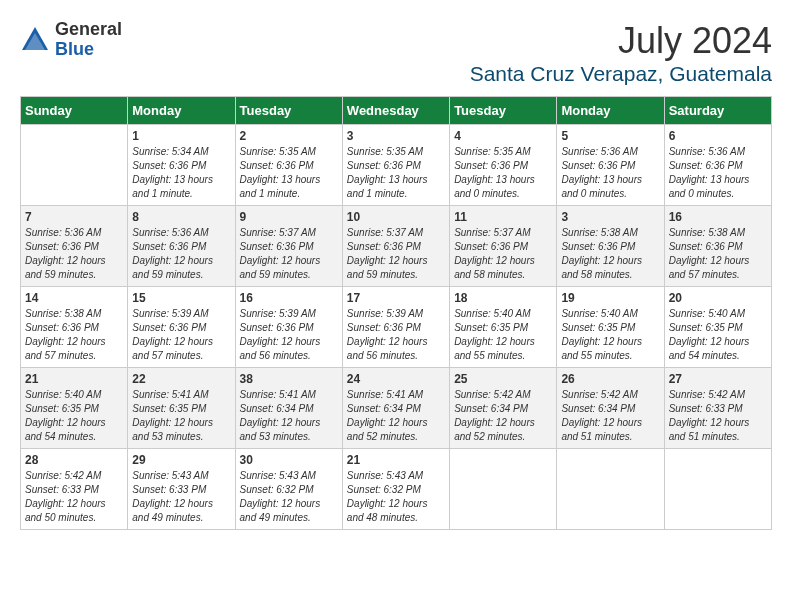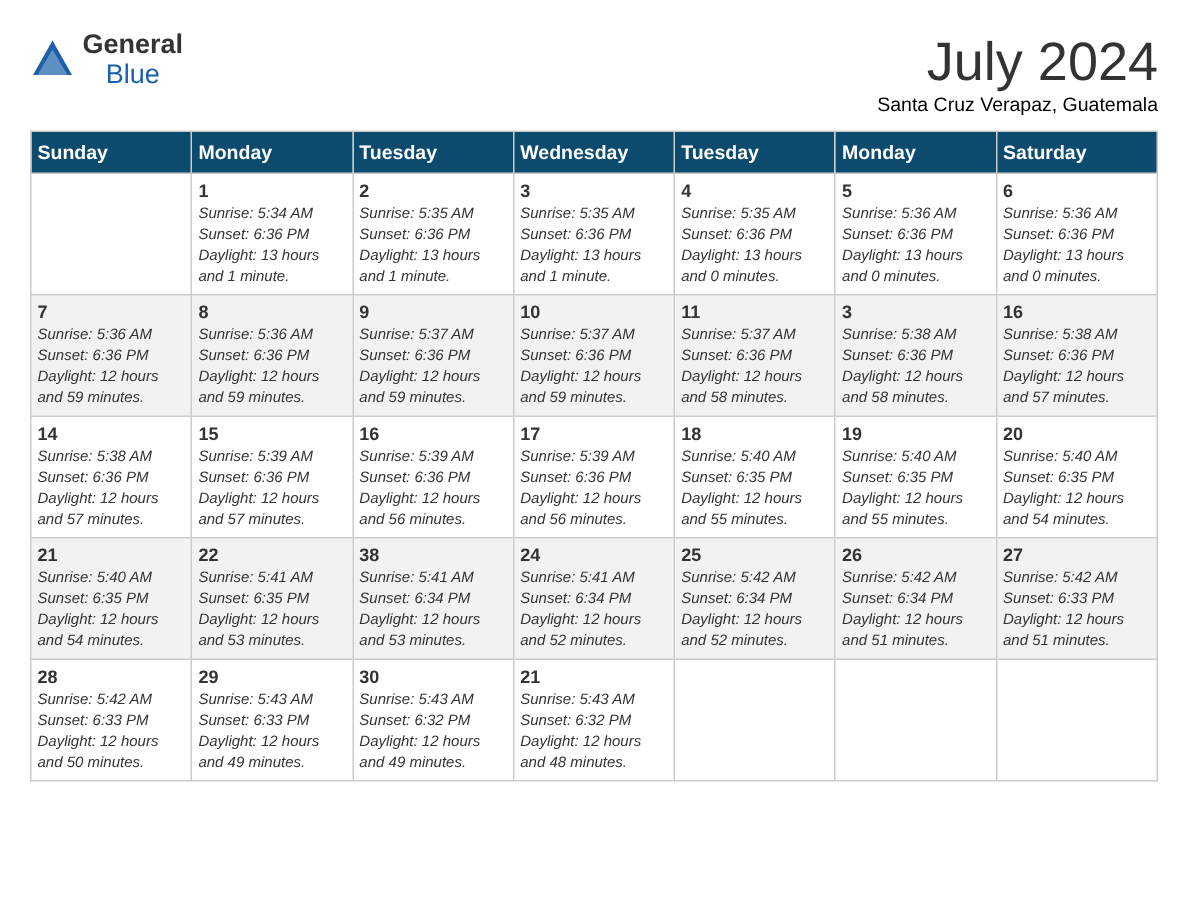--- a/index.html
+++ b/index.html
@@ -12,61 +12,60 @@
     }
     .header-area {
       display: flex;
       justify-content: space-between;
       align-items: flex-start;
       margin-bottom: 10px;
     }
     .logo {
       display: flex;
       align-items: center;
-      text-align: center;
     }
     .logo-text {
       display: flex;
       flex-direction: column;
       line-height: 1.1;
     }
     .logo-general {
       font-size: 18px;
       font-weight: bold;
       color: #333;
     }
     .logo-blue {
       font-size: 18px;
-      font-weight: normal;
+      font-weight: bold;
       color: #1a5fa8;
     }
     .logo-icon {
       width: 30px;
       height: 30px;
       margin-right: 5px;
     }
     .title-area {
       text-align: right;
     }
     .month-title {
       font-size: 36px;
       font-weight: normal;
       color: #333;
     }
     .location-title {
-      font-size: 13px;
-      color: #000000;
+      font-size: 21px;
+      color: #0c4a6e;
     }
     table {
       width: 100%;
       border-collapse: collapse;
       table-layout: fixed;
     }
     thead tr th {
-      background-color: #0c4a6e;
+      background-color: #15803d;
       color: #fff;
       padding: 6px 4px;
       text-align: left;
       font-size: 13px;
       border: 1px solid #ccc;
     }
     tbody tr td {
       border: 1px solid #ccc;
       vertical-align: top;
       padding: 4px;

